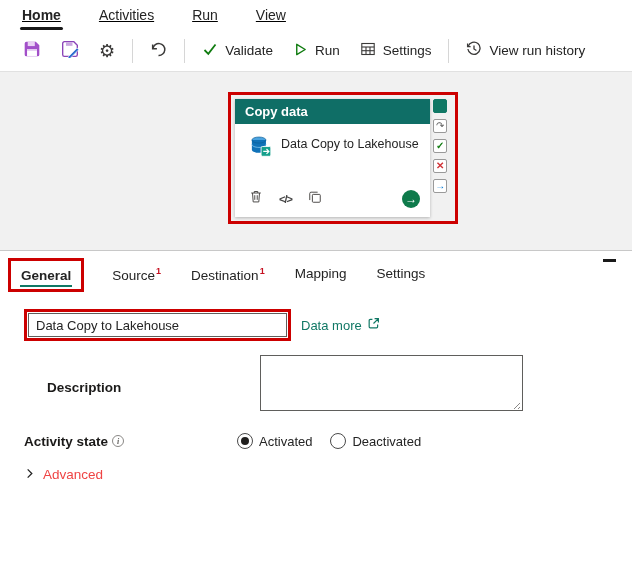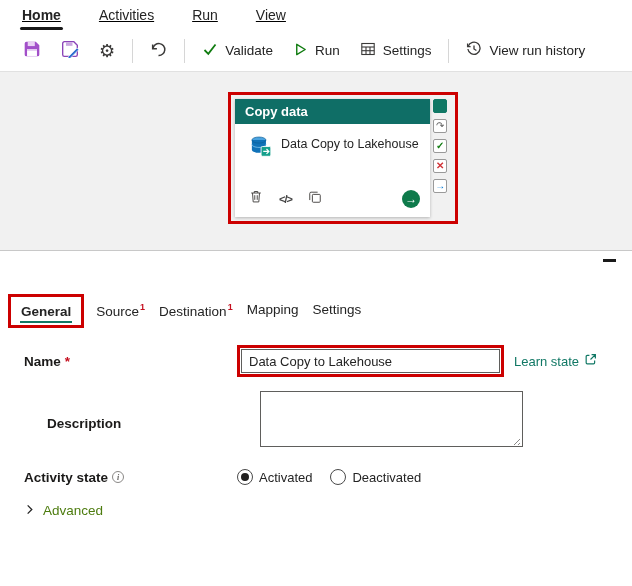--- a/index.html
+++ b/index.html
@@ -30,21 +30,21 @@
   .code-glyph { font-size:11px; font-weight:bold; color:#444; letter-spacing:-1px; }
   .go-circle { width:18px; height:18px; border-radius:50%; background:#0e7a4b; color:#fff; font-size:12px; display:flex; align-items:center; justify-content:center; }
   .ports { width:18px; display:flex; flex-direction:column; gap:6px; padding-top:0; margin-left:3px; }
   .port { width:14px; height:14px; border:1px solid #9a9a9a; background:#fff; border-radius:2px; display:flex; align-items:center; justify-content:center; font-size:10px; line-height:1; }
   .port.solid { background:#117865; border-color:#117865; }
   .p-redo { color:#5f5f5f; } .p-check{ color:#107c10; font-weight:bold;} .p-x{ color:#d13438; font-weight:bold;} .p-arrow{ color:#0078d4; font-weight:bold;}
 
   
   .pane { position:relative; height:336px; background:#fff; border-top:1px solid #c8c8c8; }
   .collapse-dash { position:absolute; top:8px; right:16px; width:13px; height:3px; background:#1a1a1a; cursor:pointer; }
-  .tabs { display:flex; align-items:flex-start; gap:10px; padding:8px 0 0 8px; height:48px;margin-top:36px; }
+  .tabs { display:flex; align-items:flex-start; gap:26px; padding:8px 0 0 8px; height:48px; }
   .tab { font-size:13.5px; color:#242424; padding:7px 2px; position:relative; cursor:pointer; }
   .tab sup { color:#c50f1f; font-size:9px; font-weight:bold; margin-left:1px; }
   .tab-box { border:3px solid #cc0000; padding:3px 9px 2px; margin-top:-1px; }
   .tab-box .tab { font-weight:bold; padding:4px 1px; }
   .tab-box .tab::after { content:""; position:absolute; left:0; right:0; bottom:0; height:2px; background:#117865; }
 
   .frow { display:flex; align-items:center; margin-left:24px; }
   .flabel { width:213px; font-size:13.5px; font-weight:bold; color:#1b1a19; display:flex; align-items:center; gap:4px; }
   .req { color:#c50f1f; font-weight:bold; }
   .info { width:12px; height:12px; border:1px solid #8a8886; border-radius:50%; color:#605e5c; font-size:8px; display:inline-flex; align-items:center; justify-content:center; flex:none; }
@@ -57,21 +57,21 @@
 
   .desc-wrap { position:relative; }
   textarea.ta { width:263px; height:56px; border:1px solid #5f5e5c; resize:none; font-family:"Liberation Sans",sans-serif; font-size:13px; padding:3px 6px; outline:none; }
   .resize-grip { position:absolute; right:3px; bottom:6px; width:9px; height:9px; background:repeating-linear-gradient(135deg, transparent, transparent 2px, #8a8886 2px, #8a8886 3px); clip-path:polygon(100% 0, 100% 100%, 0 100%); pointer-events:none; }
 
   .radio-group { display:flex; align-items:center; gap:18px; }
   .radio { display:flex; align-items:center; gap:6px; font-size:13px; color:#242424; cursor:pointer; }
   .rdot { width:16px; height:16px; border:1px solid #4a4a4a; border-radius:50%; display:flex; align-items:center; justify-content:center; background:#fff; flex:none; }
   .rdot.on::after { content:""; width:8px; height:8px; border-radius:50%; background:#201f1e; }
 
-  .advanced { display:flex; align-items:center; gap:8px; margin:18px 0 0 24px; font-size:13.5px; color:#4d7c0f; cursor:pointer; }
+  .advanced { display:flex; align-items:center; gap:8px; margin:18px 0 0 24px; font-size:13.5px; color:#ef4444; cursor:pointer; }
 </style>
 </head>
 <body>
 
 <div class="menubar">
   <div class="menu-item active">Home</div>
   <div class="menu-item">Activities</div>
   <div class="menu-item">Run</div>
   <div class="menu-item">View</div>
 </div>
@@ -201,29 +201,25 @@
     <div class="tab-box anno">
       <div class="tab">General</div>
     </div>
     <div class="tab"><span>Source</span><sup>1</sup></div>
     <div class="tab"><span>Destination</span><sup>1</sup></div>
     <div class="tab">Mapping</div>
     <div class="tab">Settings</div>
   </div>
 
   <div class="frow" style="margin-top:10px;">
-    <div class="flabel">
-      <span>Name</span>
-      <span class="req">*</span>
-    </div>
     <div class="name-box anno">
       <input class="txt inner" type="text" value="Data Copy to Lakehouse" style="">
     </div>
     <div class="learn">
-      <span>Learn state</span>
+      <span>Data more</span>
       <span>
         <svg width="13" height="13" viewBox="0 0 12 12" fill="none" stroke="#117865" stroke-width="1.1">
             <path d="M5 2.2H3a1 1 0 0 0-1 1V9a1 1 0 0 0 1 1h5.8a1 1 0 0 0 1-1V7"></path>
             <path d="M7 1.5h3.5V5M10.3 1.7 6 6"></path>
           </svg>
       </span>
     </div>
   </div>
 
   <div class="frow" style="margin-top:14px; align-items:center;margin-left:47px;">

